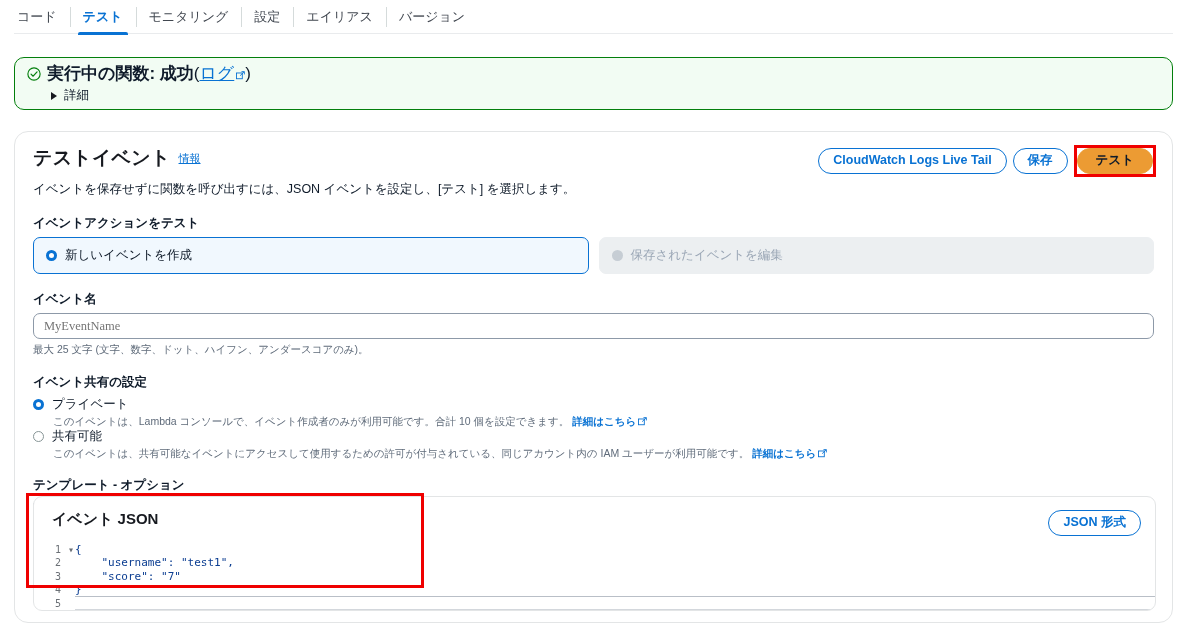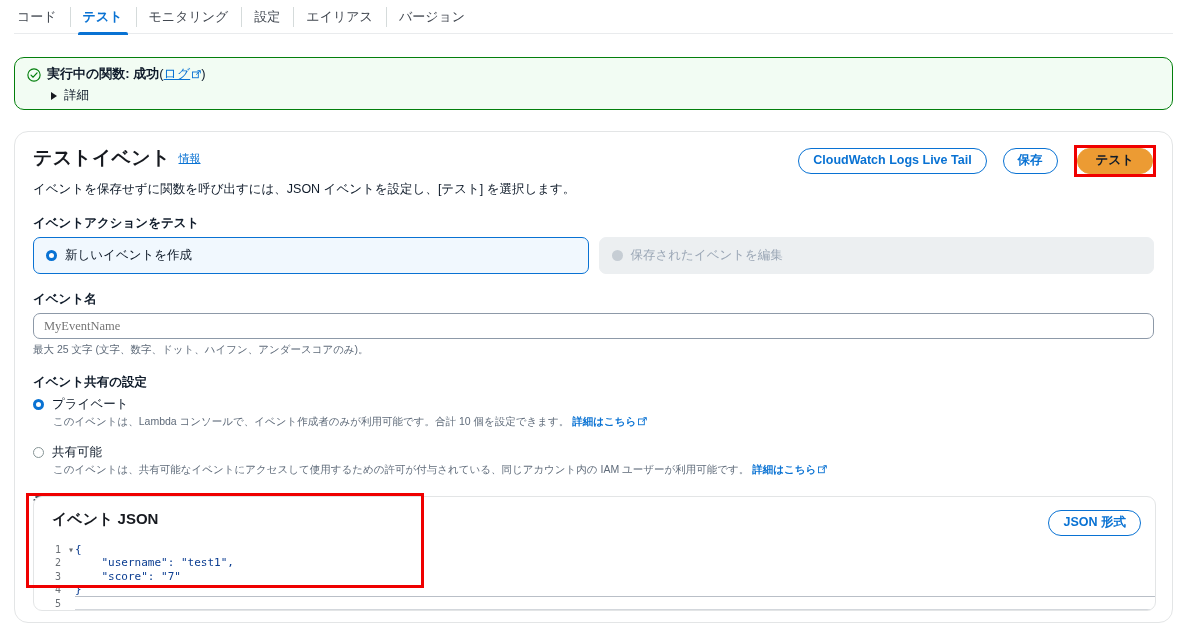--- a/index.html
+++ b/index.html
@@ -60,22 +60,22 @@
     position: absolute;
     left: 14px; top: 57px;
     width: 1159px; height: 53px;
     background: #f2fcf3;
     border: 1px solid #037f0c;
     border-radius: 10px;
     padding: 8px 12px 0 12px;
   }
   .alert-row {
     display: flex;
-    align-items: flex-end;
-    font-size: 13px;
+    align-items: flex-start;
+    font-size: 17px;
     line-height: 16px;
     color: #0f1b2a;
   }
   .alert-check {
     flex: none;
     width: 14px; height: 14px;
     margin: 1px 6px 0 0;
   }
   .alert-title { font-weight: bold; }
   .alert-link {
@@ -130,21 +130,21 @@
   }
   .info-link {
     font-size: 11px;
     color: #0972d3;
     text-decoration: underline;
     margin-left: 8px;
     cursor: pointer;
     position: relative;
     top: -2px;
   }
-  .hdr-actions { display: flex; align-items: center; gap: 16px; }
+  .hdr-actions { display: flex; align-items: center; gap: 6px; }
   .btn {
     font-family: "Liberation Sans", sans-serif;
     font-size: 12.5px;
     font-weight: bold;
     color: #0972d3;
     background: #ffffff;
     border: 1px solid #0972d3;
     border-radius: 18px;
     padding: 4px 14px 5px;
     cursor: pointer;
@@ -441,21 +441,21 @@
       </div>
       <div class="radio-sub">
         <span>このイベントは、Lambda コンソールで、イベント作成者のみが利用可能です。合計 10 個を設定できます。</span>
         <a>詳細はこちら</a><svg class="ext-icon" viewBox="0 0 10 10">
             <rect x="0.6" y="2.2" width="6.4" height="6.4" fill="none" stroke="#0972d3" stroke-width="1"></rect>
             <path d="M4.6 5.2 L9.1 0.8" stroke="#0972d3" stroke-width="1"></path>
             <path d="M6.1 0.7 H9.3 V3.8" fill="none" stroke="#0972d3" stroke-width="1"></path>
           </svg>
       </div>
 
-      <div class="radio-row" style="margin-top:16px">
+      <div class="radio-row" style="margin-top:0">
         <span class="radio-dot"></span>
         <span class="lbl">共有可能</span>
       </div>
       <div class="radio-sub">
         <span>このイベントは、共有可能なイベントにアクセスして使用するための許可が付与されている、同じアカウント内の IAM ユーザーが利用可能です。</span>
         <a>詳細はこちら</a><svg class="ext-icon" viewBox="0 0 10 10">
             <rect x="0.6" y="2.2" width="6.4" height="6.4" fill="none" stroke="#0972d3" stroke-width="1"></rect>
             <path d="M4.6 5.2 L9.1 0.8" stroke="#0972d3" stroke-width="1"></path>
             <path d="M6.1 0.7 H9.3 V3.8" fill="none" stroke="#0972d3" stroke-width="1"></path>
           </svg>

